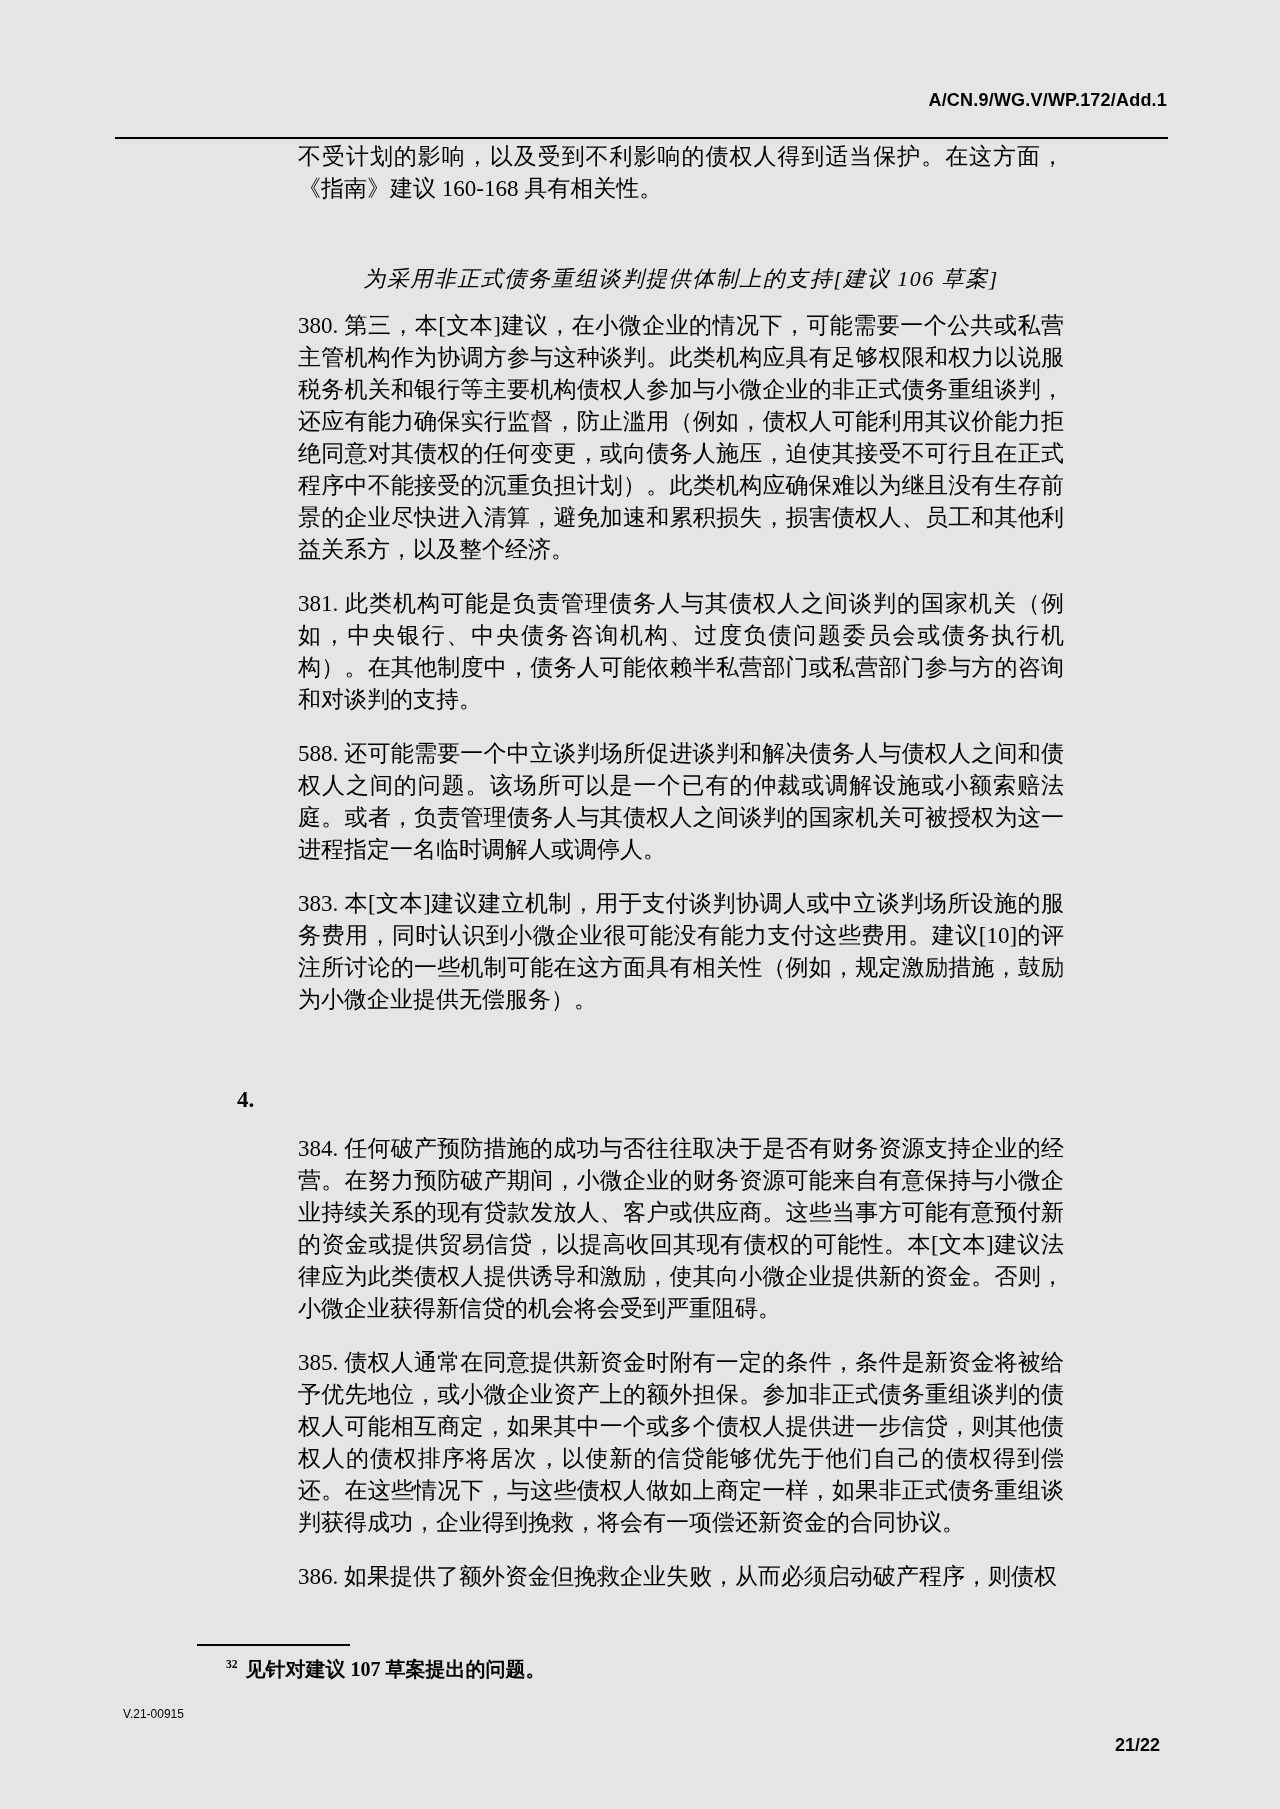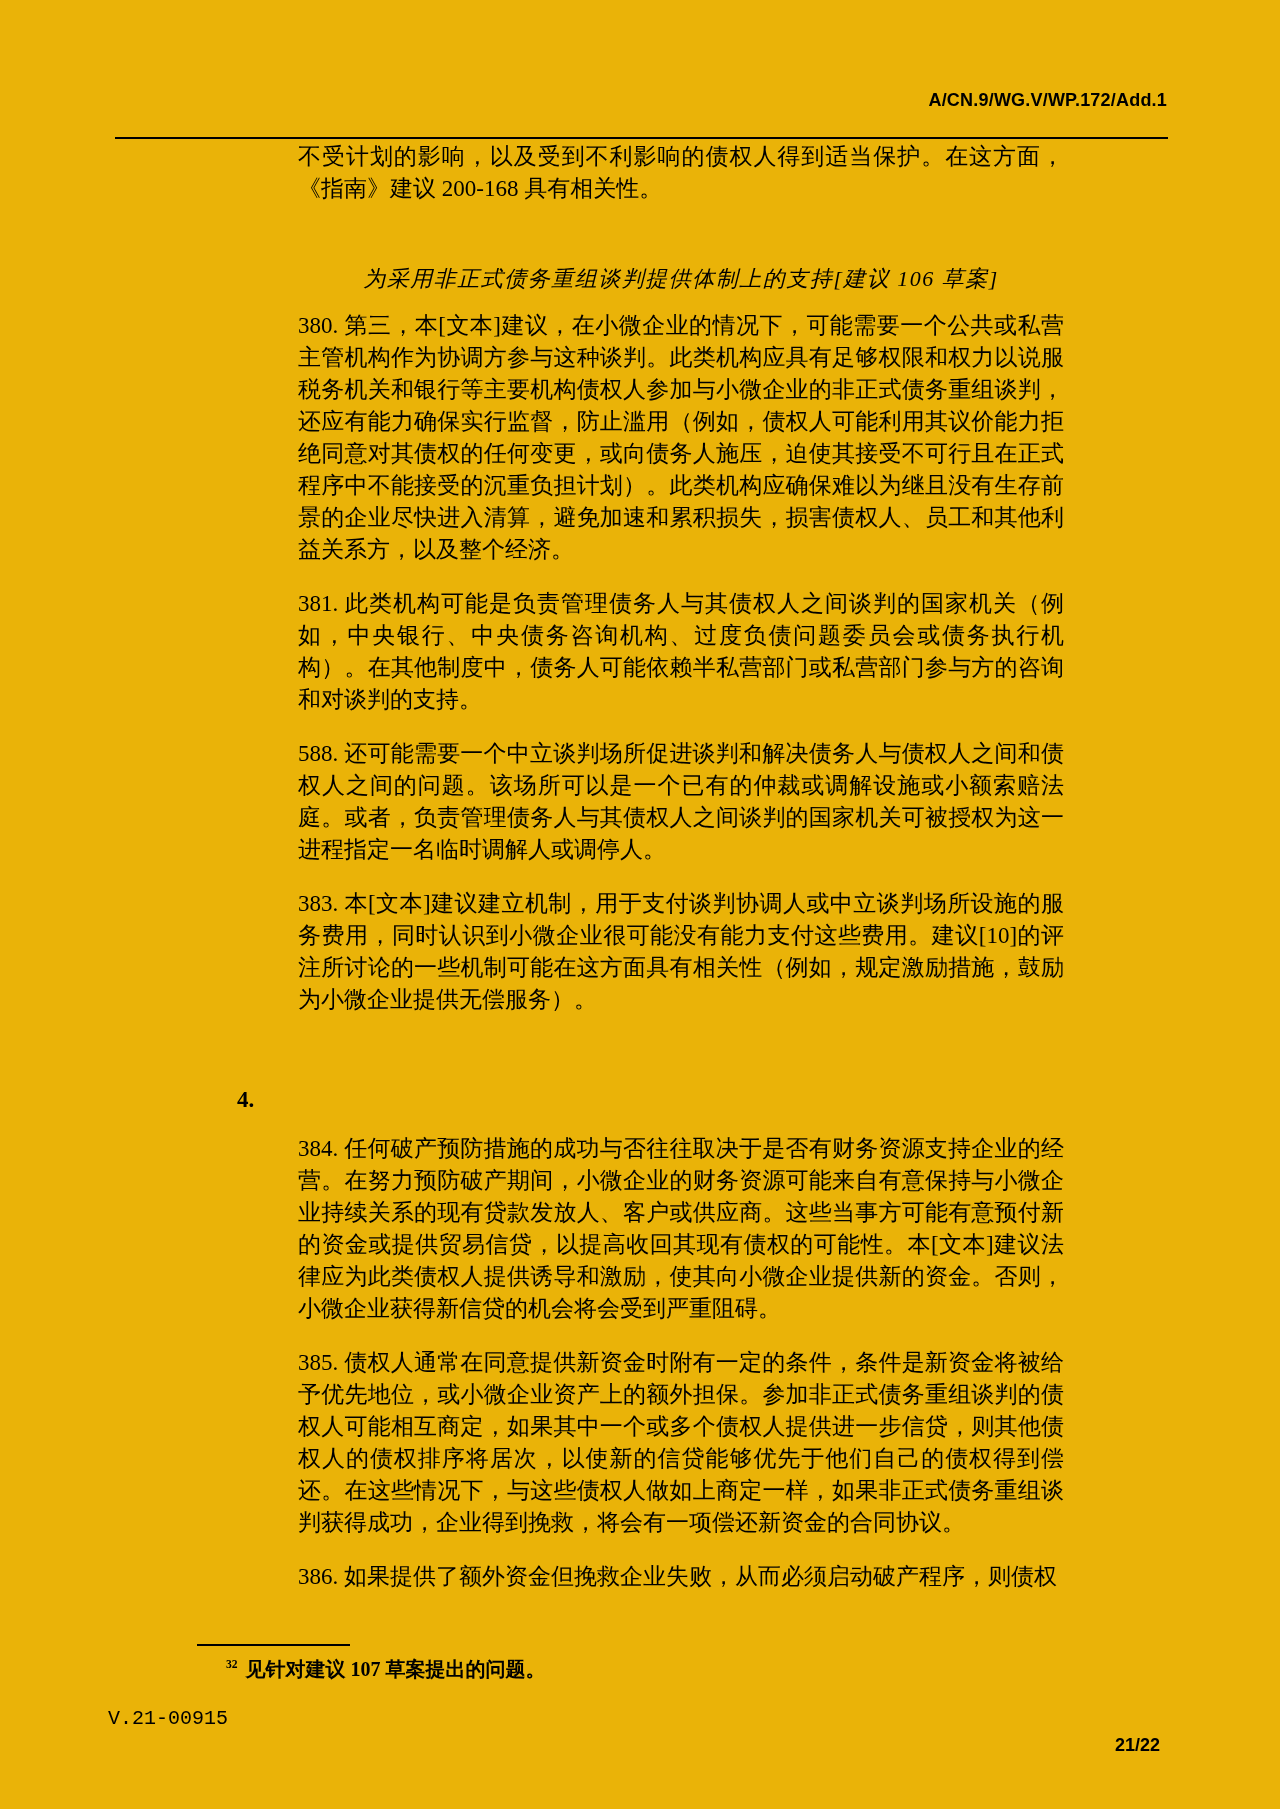--- a/index.html
+++ b/index.html
@@ -4,21 +4,21 @@
 <style>
   html, body {
     margin: 0;
     padding: 0;
     background: #ffffff;
   }
   .page {
     position: relative;
     width: 1280px;
     height: 1809px;
-    background: #eab308;
+    background: #e5e5e5;
     color: #000000;
     font-family: "Liberation Serif", "DejaVu Serif", serif;
     overflow: hidden;
   }
   .doc-symbol {
     position: absolute;
     top: 90px;
     right: 113px;
     font-family: "Liberation Sans", "DejaVu Sans", sans-serif;
     font-weight: bold;
@@ -87,23 +87,23 @@
     font-size: 20px;
     line-height: 26px;
   }
   .footnote sup.fn-ref {
     margin-right: 3px;
     font-weight: bold;
   }
   .footer-job {
     position: absolute;
     top: 1707px;
-    left: 108px;
-    font-family: Liberation Mono, monospace;
-    font-size: 20px;
+    left: 123px;
+    font-family: Liberation Sans, sans-serif;
+    font-size: 12px;
   }
   .footer-page {
     position: absolute;
     top: 1704px;
     left: 1115px;
     font-family: "Liberation Sans", "DejaVu Sans", sans-serif;
     font-weight: bold;
     font-size: 18px;
     margin-top: 31px;
   }
@@ -112,21 +112,21 @@
 <body>
 
 <div class="page">
 
   <div class="doc-symbol">A/CN.9/WG.V/WP.172/Add.1</div>
 
   <div class="header-rule"></div>
 
   <main class="content">
 
-    <p class="body-para">不受计划的影响，以及受到不利影响的债权人得到适当保护。在这方面，《指南》建议 200-168 具有相关性。</p>
+    <p class="body-para">不受计划的影响，以及受到不利影响的债权人得到适当保护。在这方面，《指南》建议 160-168 具有相关性。</p>
 
     <p class="subheading">为采用非正式债务重组谈判提供体制上的支持[建议 106 草案]</p>
 
     <p class="body-para">380. 第三，本[文本]建议，在小微企业的情况下，可能需要一个公共或私营主管机构作为协调方参与这种谈判。此类机构应具有足够权限和权力以说服税务机关和银行等主要机构债权人参加与小微企业的非正式债务重组谈判，还应有能力确保实行监督，防止滥用（例如，债权人可能利用其议价能力拒绝同意对其债权的任何变更，或向债务人施压，迫使其接受不可行且在正式程序中不能接受的沉重负担计划）。此类机构应确保难以为继且没有生存前景的企业尽快进入清算，避免加速和累积损失，损害债权人、员工和其他利益关系方，以及整个经济。</p>
 
     <p class="body-para">381. 此类机构可能是负责管理债务人与其债权人之间谈判的国家机关（例如，中央银行、中央债务咨询机构、过度负债问题委员会或债务执行机构）。在其他制度中，债务人可能依赖半私营部门或私营部门参与方的咨询和对谈判的支持。</p>
 
     <p class="body-para">588. 还可能需要一个中立谈判场所促进谈判和解决债务人与债权人之间和债权人之间的问题。该场所可以是一个已有的仲裁或调解设施或小额索赔法庭。或者，负责管理债务人与其债权人之间谈判的国家机关可被授权为这一进程指定一名临时调解人或调停人。</p>
 
     <p class="body-para">383. 本[文本]建议建立机制，用于支付谈判协调人或中立谈判场所设施的服务费用，同时认识到小微企业很可能没有能力支付这些费用。建议[10]的评注所讨论的一些机制可能在这方面具有相关性（例如，规定激励措施，鼓励为小微企业提供无偿服务）。</p>

